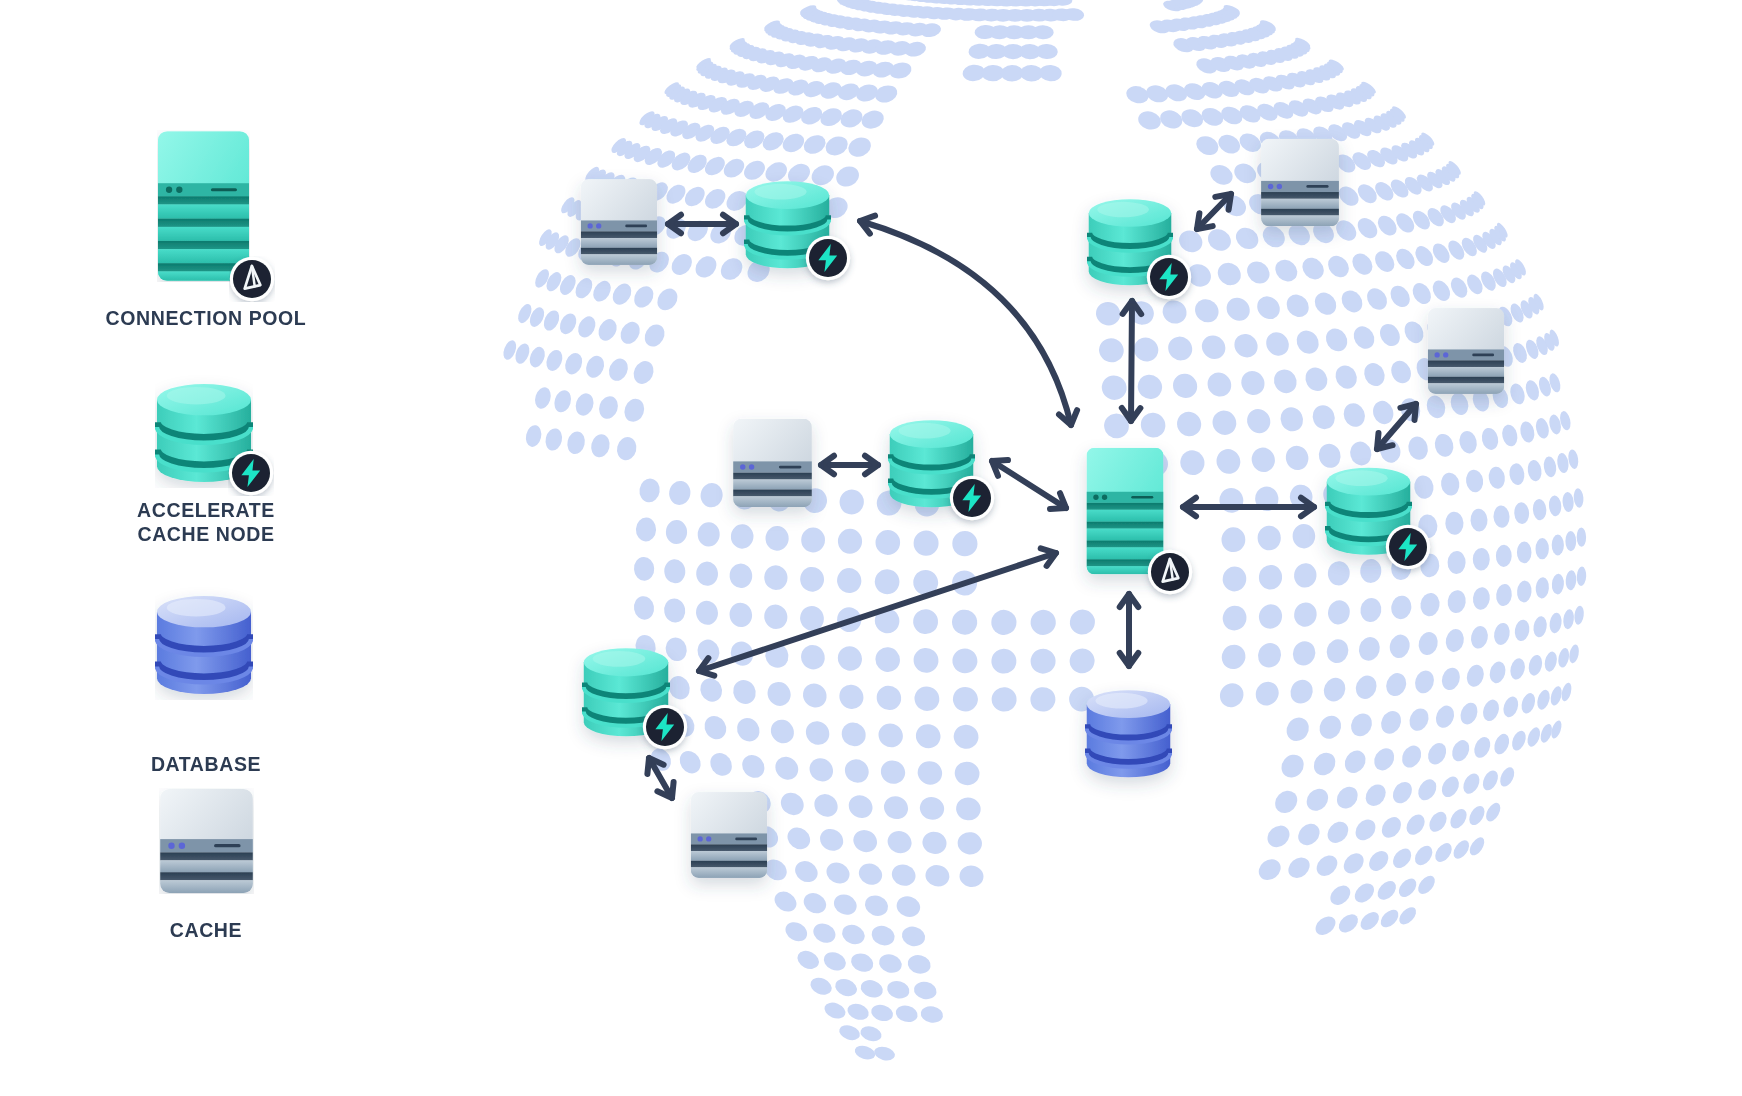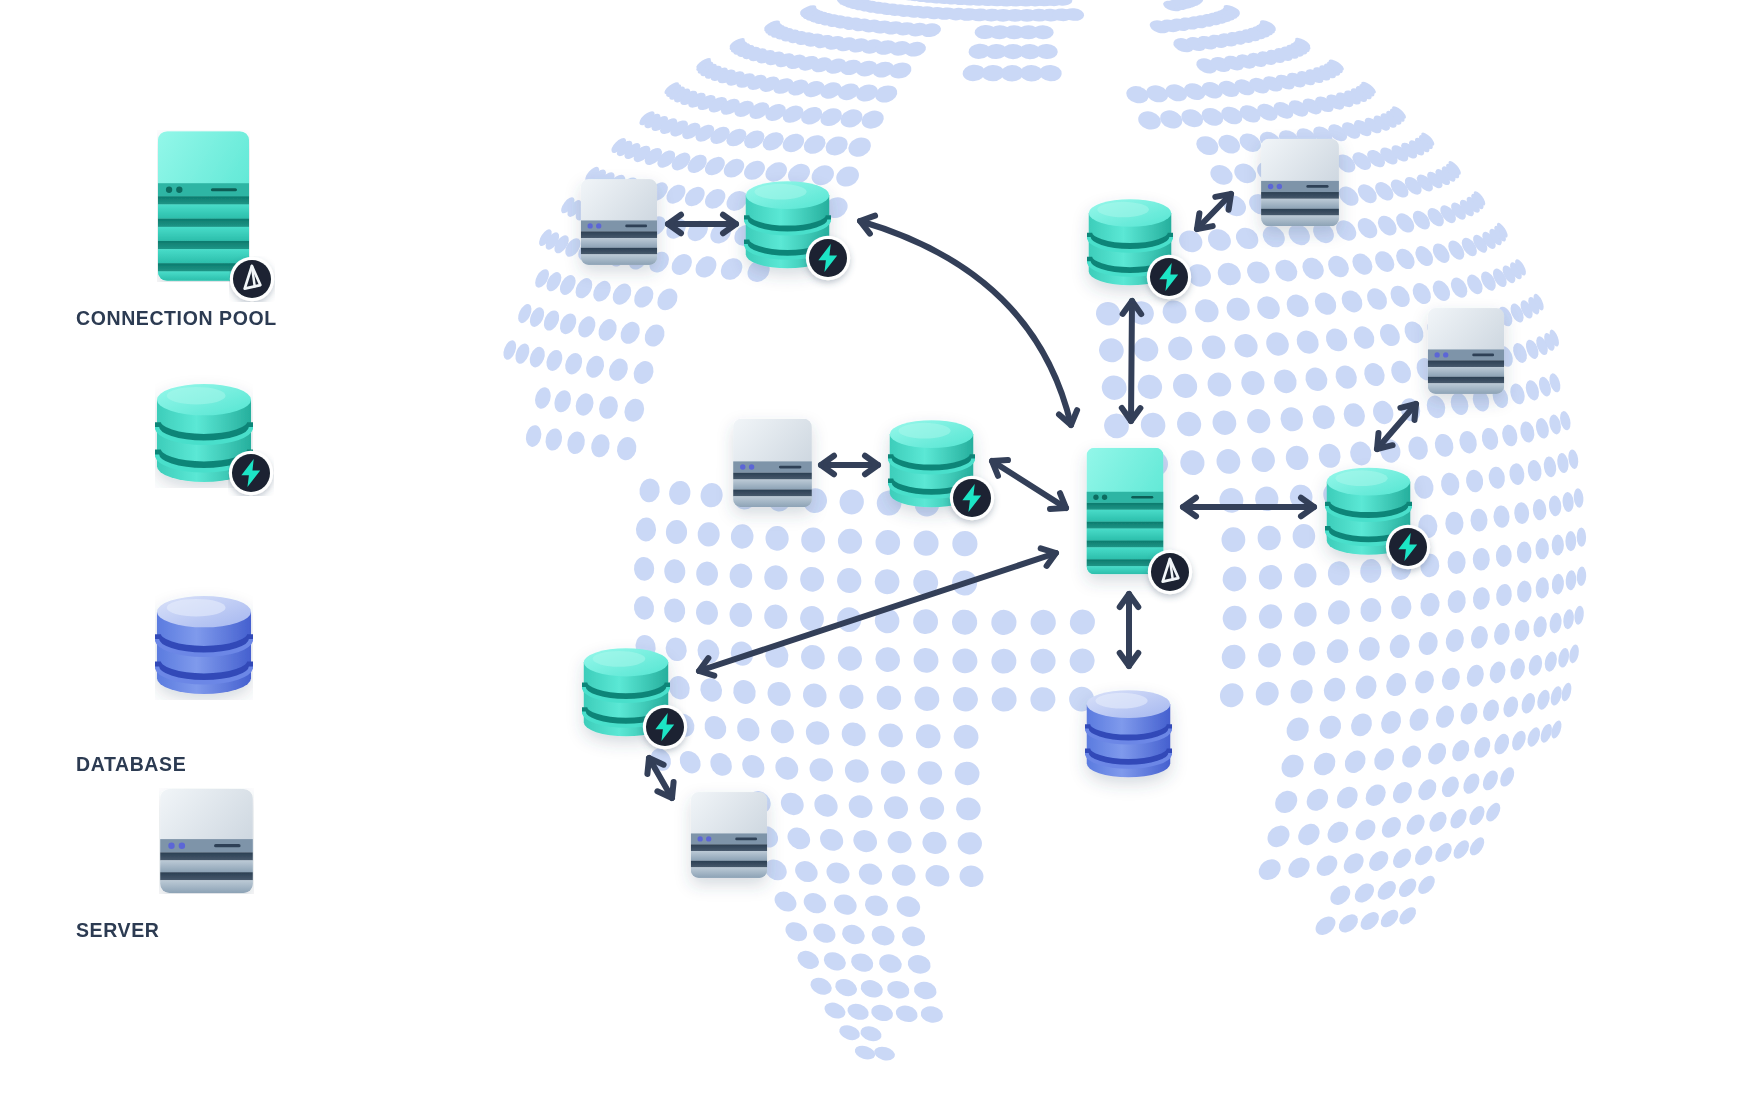--- a/index.html
+++ b/index.html
@@ -2,21 +2,21 @@
 <html><head>
 <meta charset="utf-8">
 <style>
   html,body{margin:0;padding:0;background:#ffffff;}
   .stage{position:relative;width:1742px;height:1096px;background:#ffffff;overflow:hidden;
          font-family:"Liberation Sans","DejaVu Sans",sans-serif;}
   .layer{position:absolute;left:0;top:0;}
   .legend{position:absolute;left:0;top:0;width:340px;height:1096px;}
   .legend-icon{position:absolute;}
   .legend-badge{position:absolute;}
-  .legend-label{position:absolute;left:76px;width:260px;text-align:left;
+  .legend-label{position:absolute;left:76px;width:260px;text-align:center;
         font-weight:700;font-size:19.5px;line-height:24px;letter-spacing:.6px;
         color:#2C3B52;}
   svg{display:block;}
 </style>
 </head>
 <body>
 
 <div class="stage">
 
   <svg width="0" height="0" style="position:absolute" aria-hidden="true">
@@ -1088,24 +1088,28 @@
       <use href="#sym-badge-prisma" filter="url(#badgeShadow)"></use>
     </svg>
     <div class="legend-label" style="top:306px">CONNECTION POOL</div>
 
     <svg class="legend-icon" style="left:155px;top:374px" width="98" height="114" viewBox="0 0 100 112">
       <use href="#sym-db-teal" filter="url(#nodeShadow)"></use>
     </svg>
     <svg class="legend-badge" style="left:228px;top:450px" width="46" height="46" viewBox="0 0 44 44">
       <use href="#sym-badge-bolt" filter="url(#badgeShadow)"></use>
     </svg>
+    <div class="legend-label" style="top:498px">
+      <div>ACCELERATE</div>
+      <div>CACHE NODE</div>
+    </div>
 
     <svg class="legend-icon" style="left:155px;top:586px" width="98" height="114" viewBox="0 0 100 112">
       <use href="#sym-db-blue" filter="url(#nodeShadow)"></use>
     </svg>
     <div class="legend-label" style="top:752px">DATABASE</div>
 
     <svg class="legend-icon" style="left:159px;top:788px" width="95" height="106" viewBox="0 0 100 112">
       <use href="#sym-server" filter="url(#nodeShadow)"></use>
     </svg>
-    <div class="legend-label" style="top:918px">SERVER</div>
+    <div class="legend-label" style="top:918px">CACHE</div>
   </div>
 </div>
 
 </body></html>

